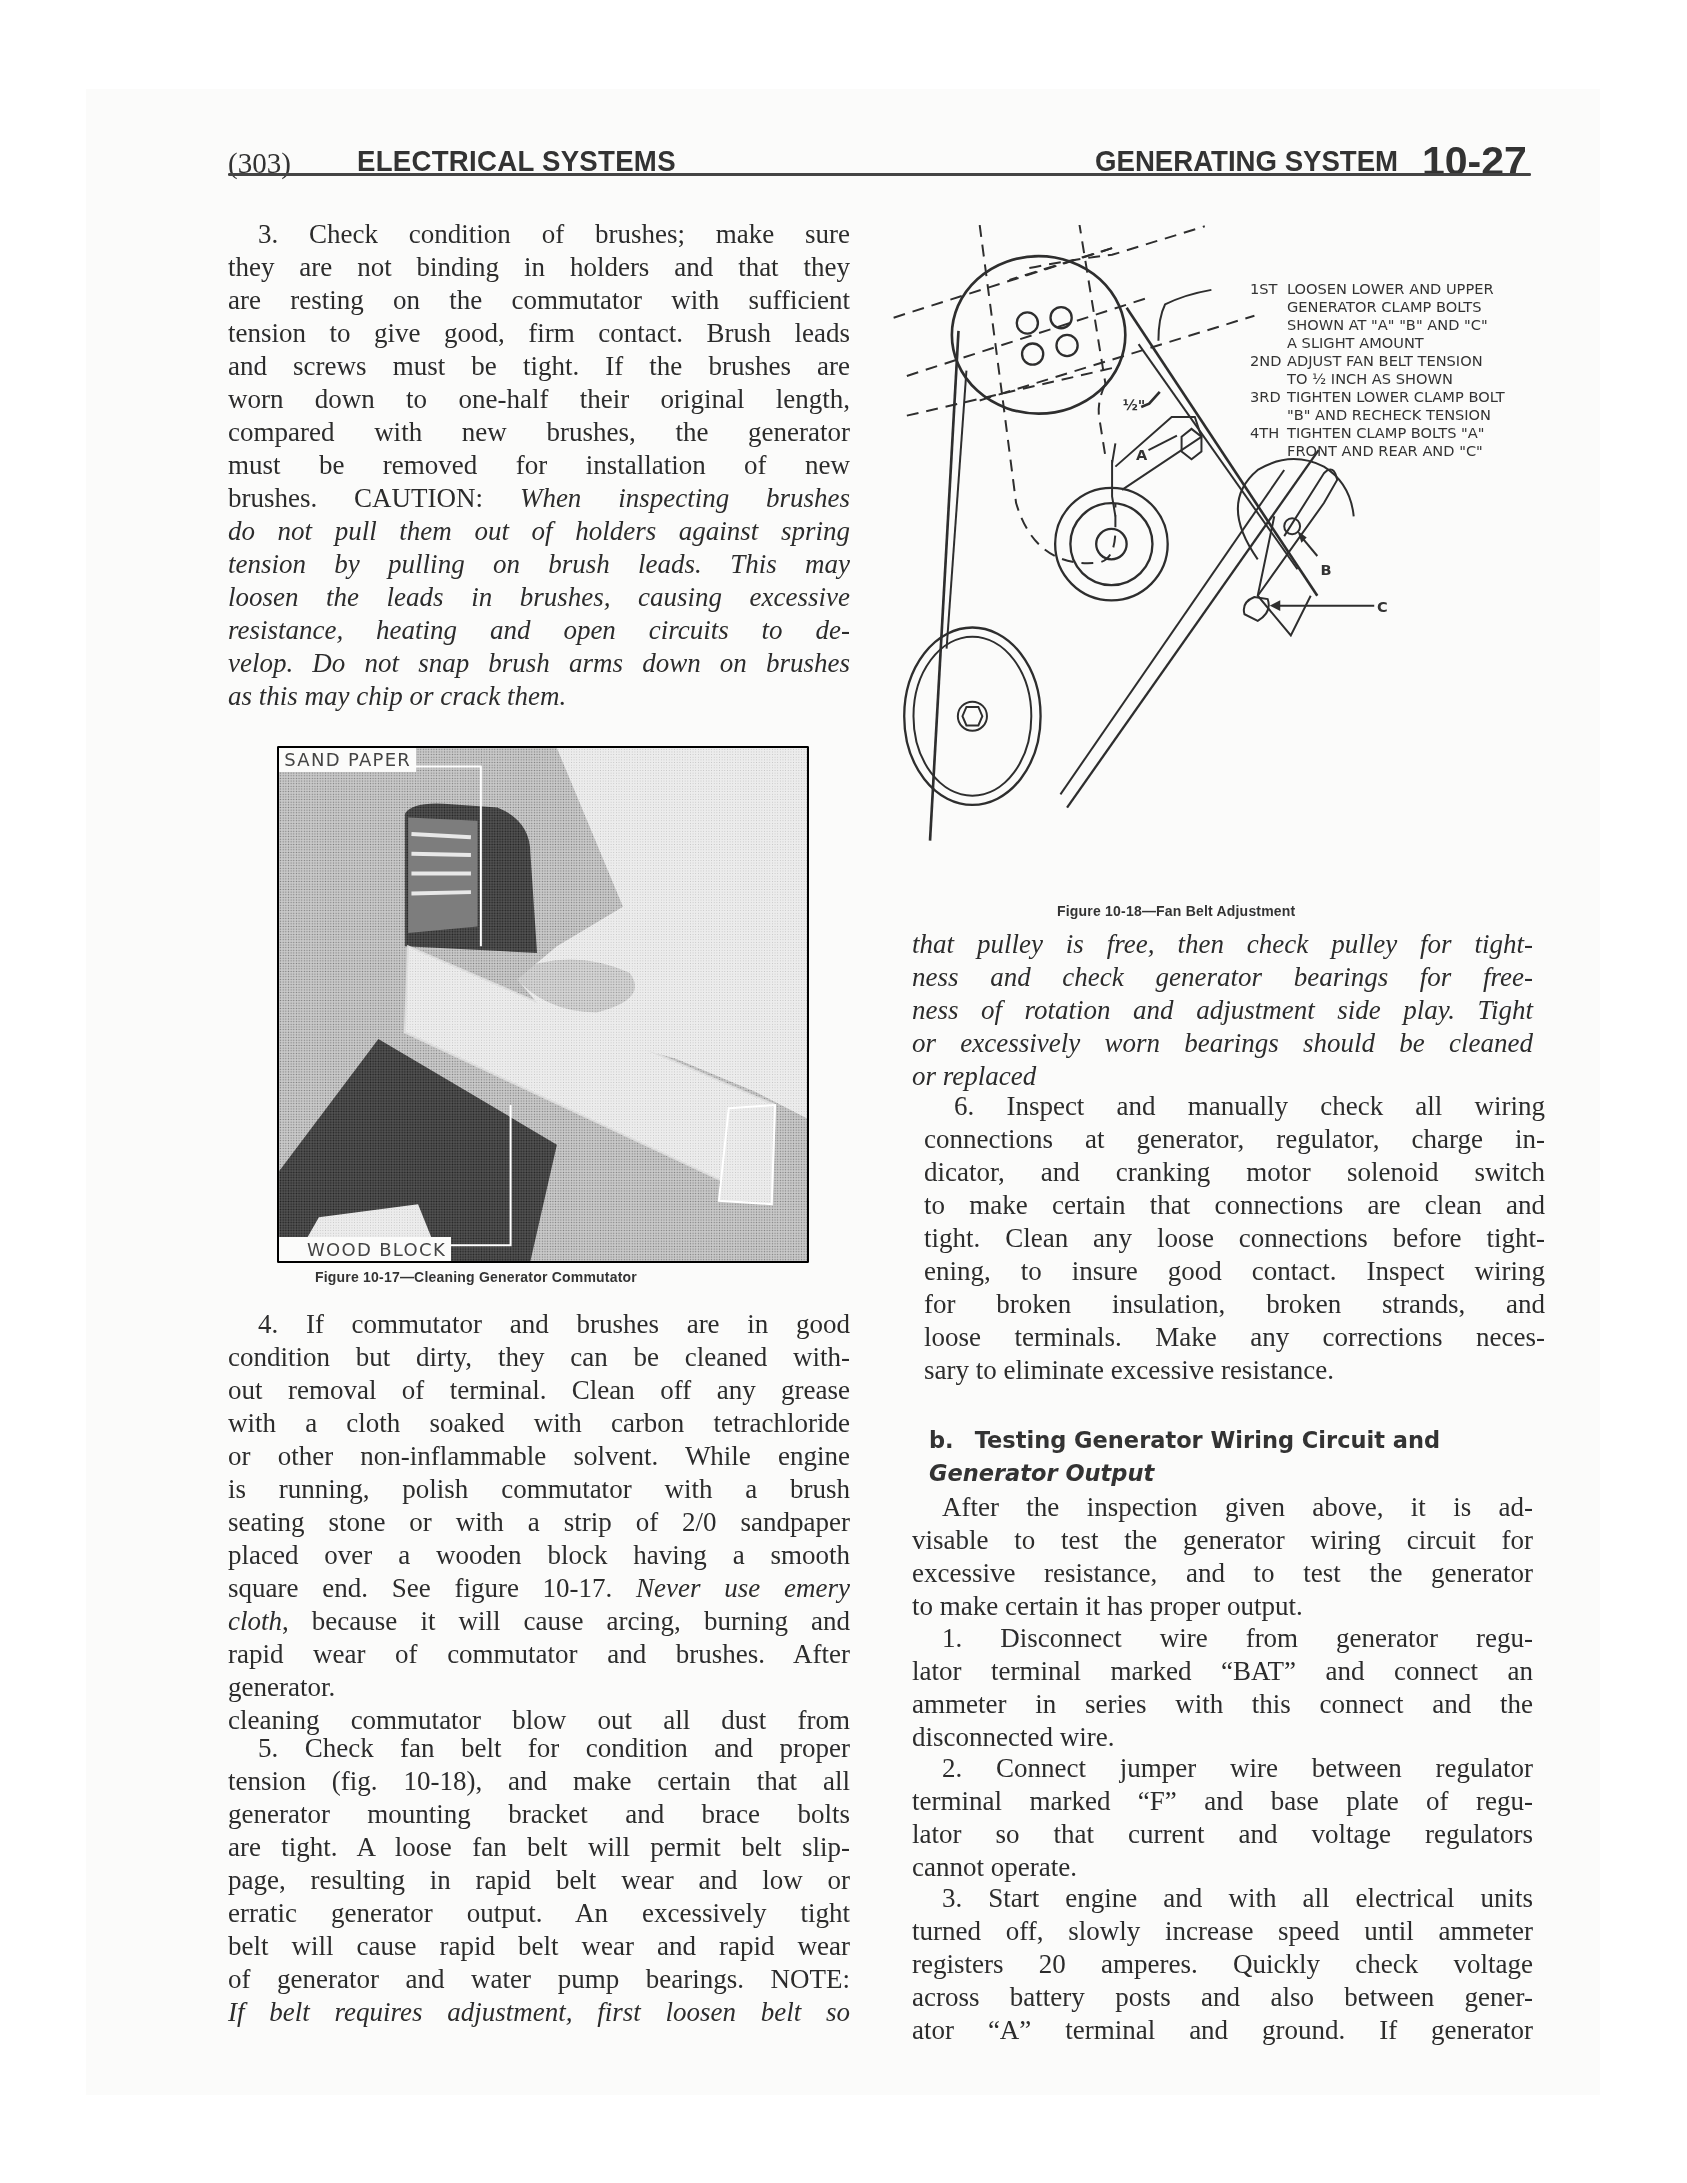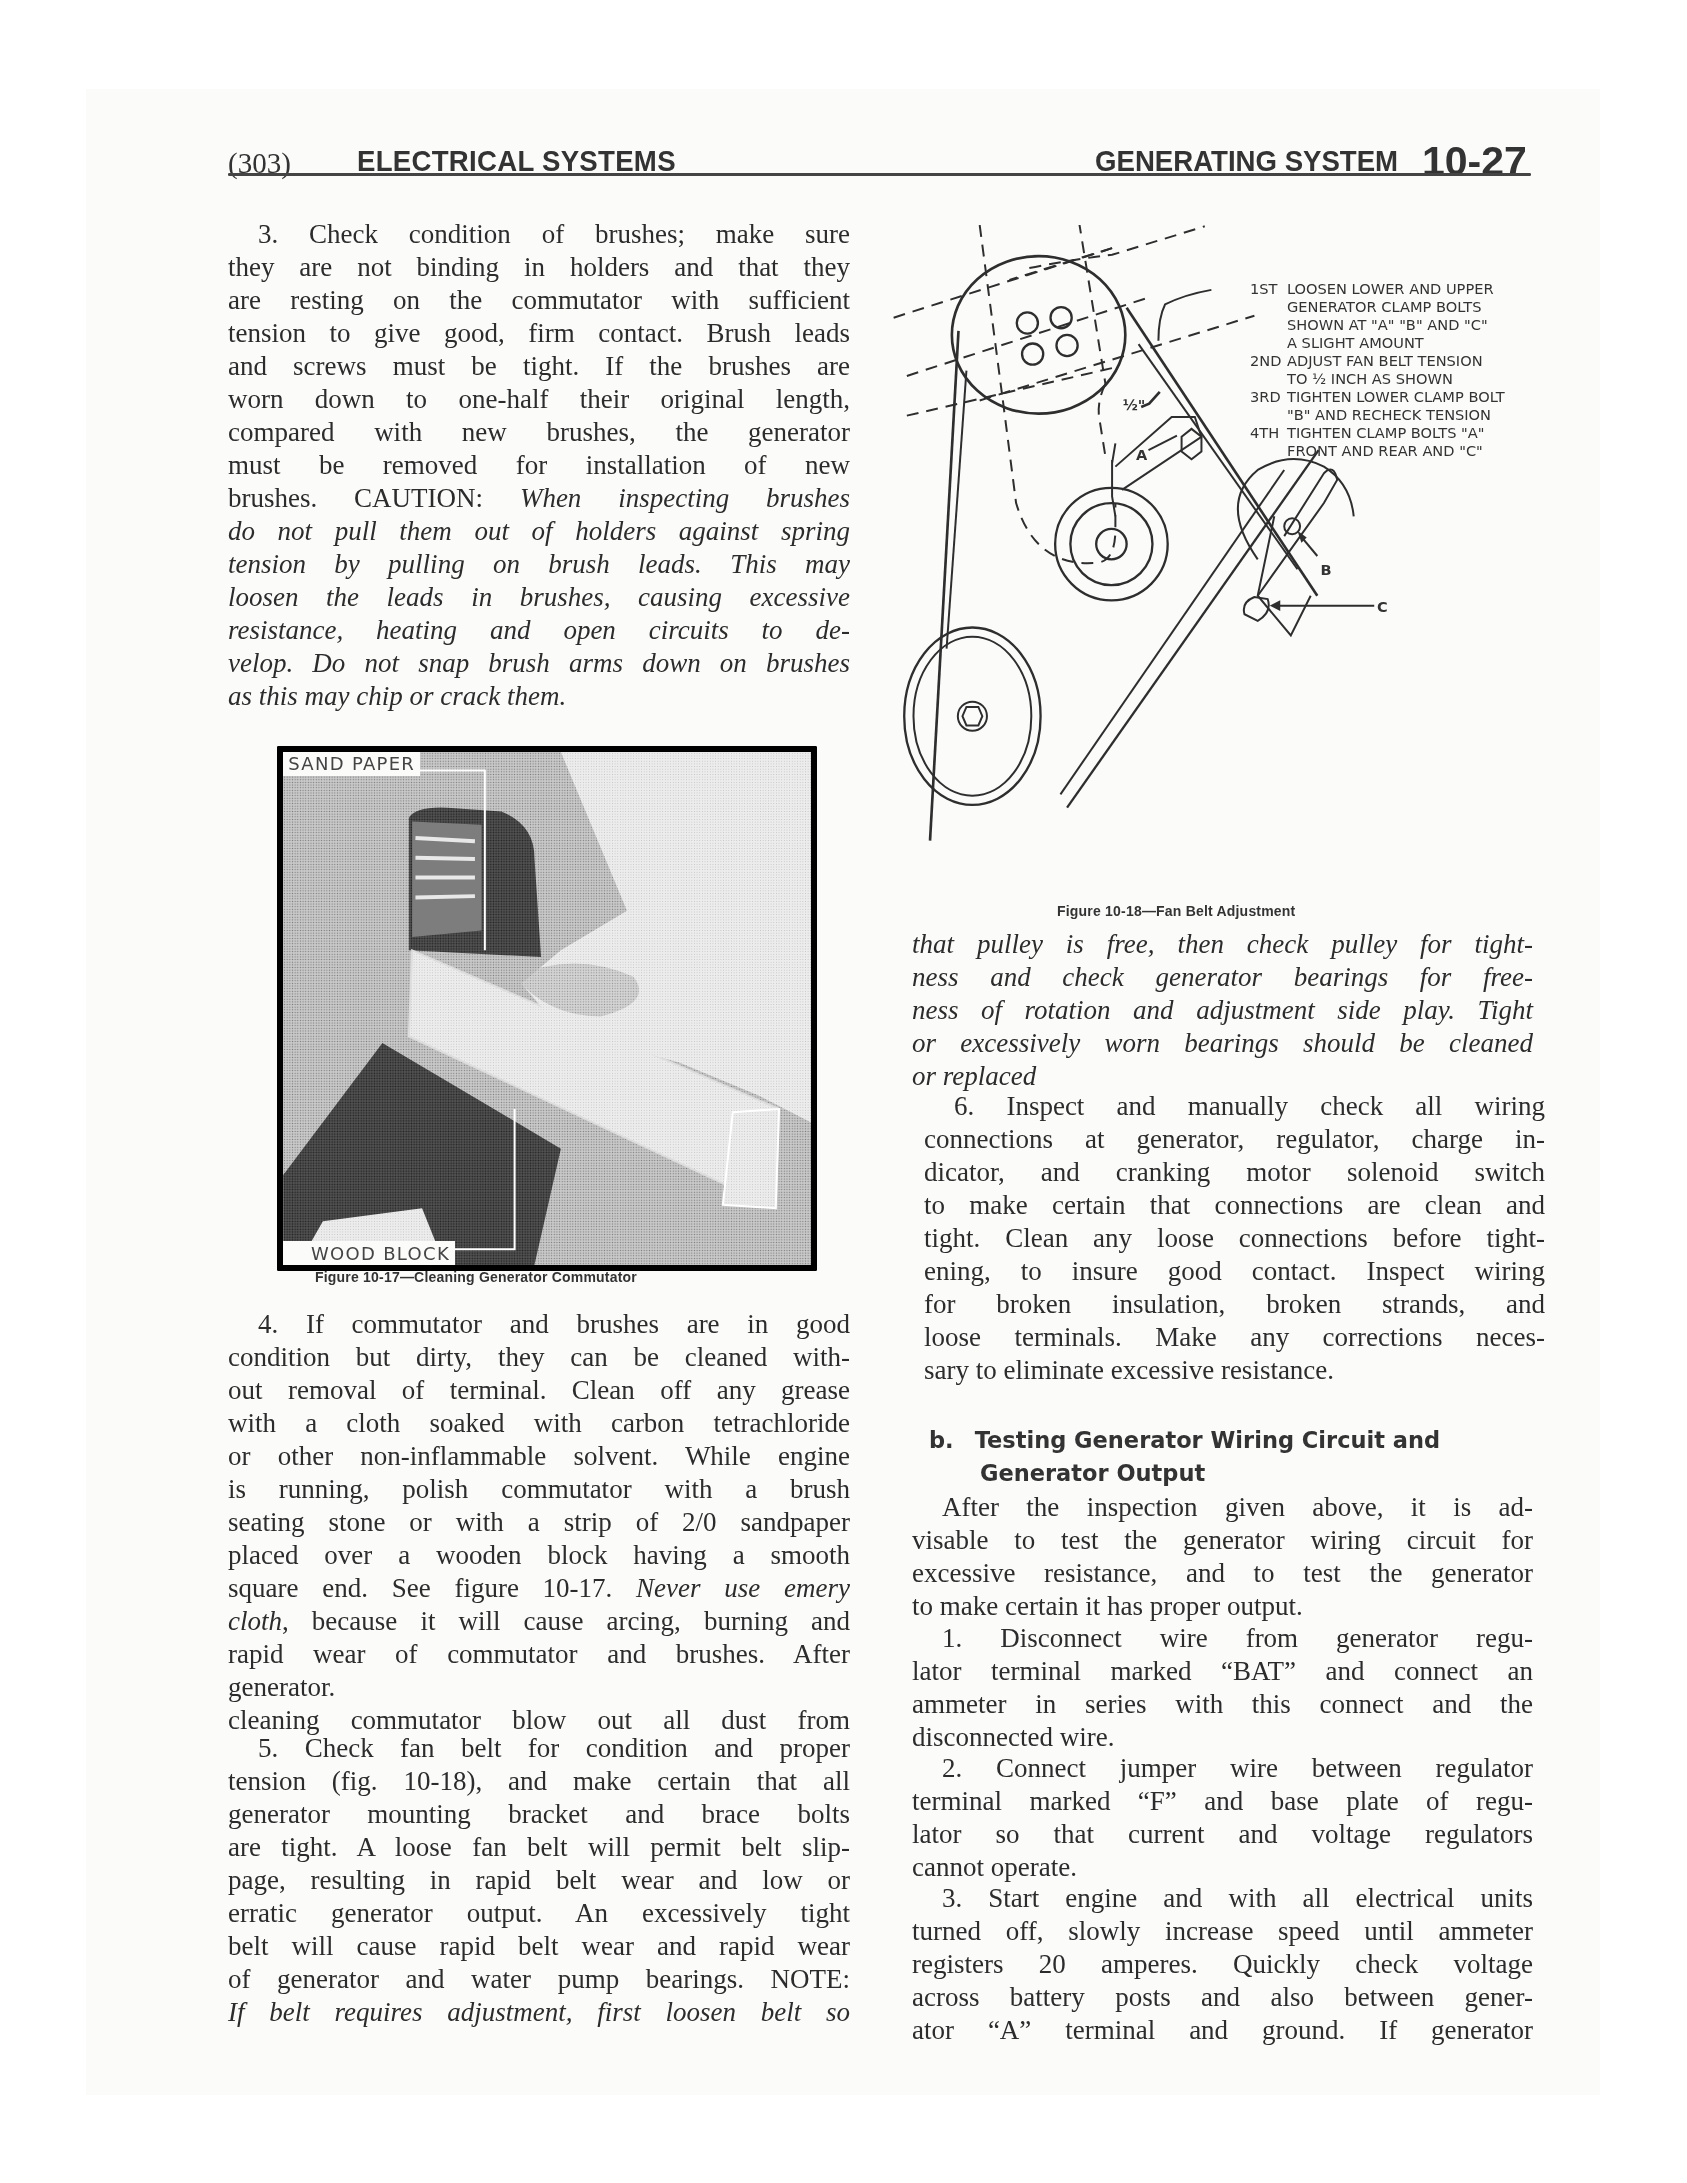--- a/index.html
+++ b/index.html
@@ -41,21 +41,21 @@
     font-size: 14px; color: #333; white-space: nowrap; letter-spacing: 0.2px;
   }
   .subhead {
     position: absolute; font-family: "DejaVu Sans", sans-serif; font-weight: bold;
     font-size: 22.5px; color: #333; white-space: nowrap; line-height: 33px;
   }
 
   
   .photo {
     position: absolute; left: 277px; top: 746px; width: 528px; height: 513px;
-    border: 6px solid #000000; border-radius: 1.3px; overflow: hidden;
+    border: 2px solid #000000; border-radius: 1.3px; overflow: hidden;
     background: #9a9a9a;
   }
   .photo svg { position: absolute; left: 0; top: 0; }
   .photo-label {
     position: absolute; background: #fbfbfa; font-family: "DejaVu Sans", sans-serif;
     font-size: 18px; color: #444; letter-spacing: 1.3px; padding: 1.3px 5.3px; white-space: nowrap;
   }
 
   
   .diagram { position: absolute; left: 887px; top: 225px; width: 662px; height: 662px; }
@@ -423,21 +423,21 @@
     <div class="line"><span>tight. Clean any loose connections before tight-</span></div>
     <div class="line"><span>ening, to insure good contact. Inspect wiring</span></div>
     <div class="line"><span>for broken insulation, broken strands, and</span></div>
     <div class="line"><span>loose terminals. Make any corrections neces-</span></div>
     <div class="line last"><span>sary to eliminate excessive resistance.</span></div>
   </div>
 
 <div class="subhead" style="left:929px;top:1424px;">
   <span>b.</span>
   <span style="display:inline-block;margin-left:13.2px;">Testing Generator Wiring Circuit and</span><br>
-  <span style="display:inline-block;margin-left:51px;">Generator Output</span>
+  <span style="display:inline-block;font-style:italic;">Generator Output</span>
 </div>
 
 <div class="col col-right" style="top:1491px;">
     <div class="line indent"><span>After the inspection given above, it is ad-</span></div>
     <div class="line"><span>visable to test the generator wiring circuit for</span></div>
     <div class="line"><span>excessive resistance, and to test the generator</span></div>
     <div class="line last"><span>to make certain it has proper output.</span></div>
   </div>
 <div class="col col-right" style="top:1622px;">
     <div class="line indent"><span>1. Disconnect wire from generator regu-</span></div>

